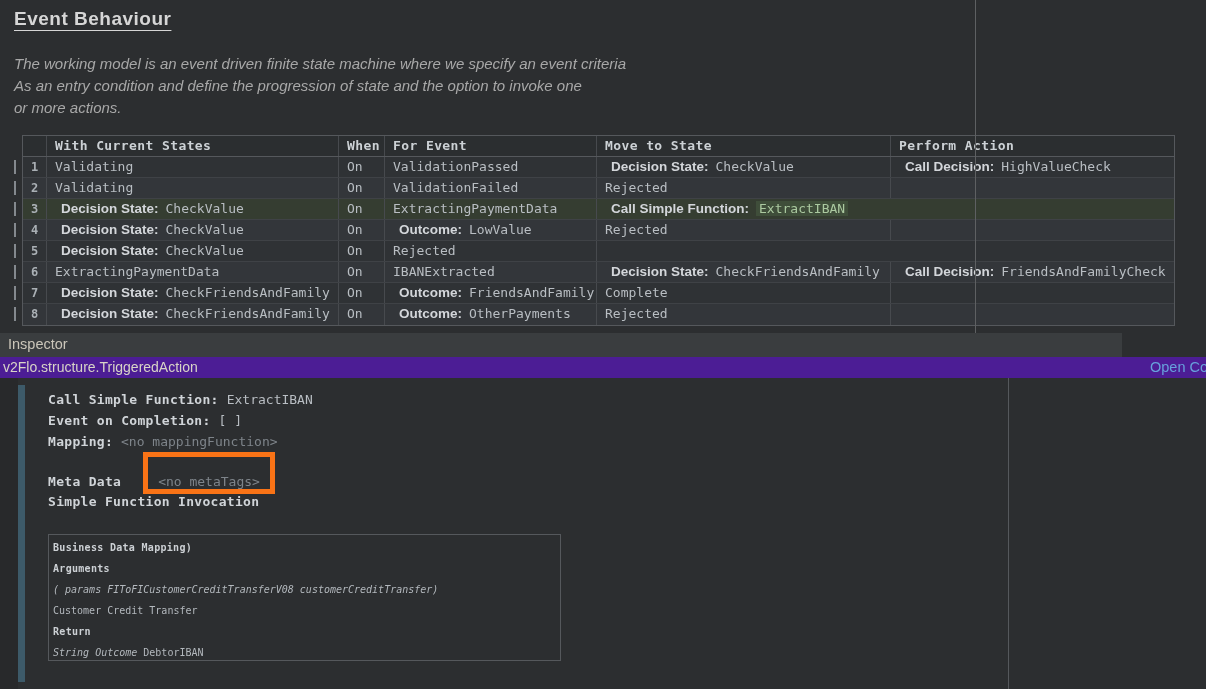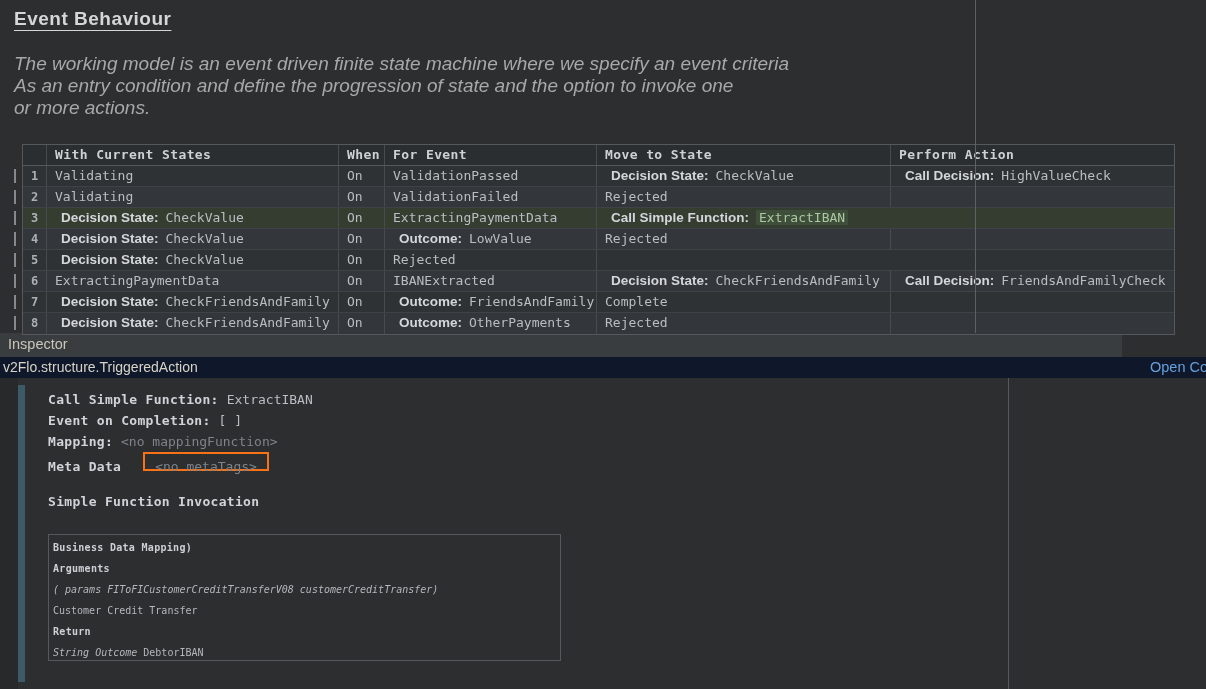--- a/index.html
+++ b/index.html
@@ -4,25 +4,25 @@
 <style>
   * { margin:0; padding:0; box-sizing:border-box; }
   body { background:#222; }
   .screen { position:relative; width:1206px; height:689px; background:#2c2e30; overflow:hidden;
             font-family:"DejaVu Sans Mono", monospace; }
   
   .page-title { position:absolute; left:14px; top:8px; font-family:"Liberation Sans",sans-serif;
                 font-size:19px; font-weight:bold; letter-spacing:.5px; color:#d6d6d6;
                 text-decoration:underline; text-underline-offset:5px; }
   .description { position:absolute; left:14px; top:53px; font-family:"Liberation Sans",sans-serif;
-                 font-style:italic; font-size:19px; line-height:22px; color:#a8a8a8; }
+                 font-style:italic; font-size:15px; line-height:22px; color:#a8a8a8; }
   .v-divider-top { position:absolute; left:975px; top:0; width:1px; height:333px; background:#5e6062; z-index:30; }
 
   
-  .grid-table { position:absolute; left:22px; top:144px; width:1153px; border:1px solid #55585c;
+  .grid-table { position:absolute; left:22px; top:135px; width:1153px; border:1px solid #55585c;
                 background:#2f3235; z-index:5; }
   .trow { display:grid; grid-template-columns:24px 292px 46px 212px 294px 285px; height:21px;
           border-bottom:1px solid #3f4246; background:#2f3235; }
   .trow:last-child { border-bottom:none; }
   .trow.alt { background:#33363a; }
   .trow.head { background:#2b2e30; border-bottom:1px solid #55585c; }
   .trow.selected { background:#353d31; }
   .cell { position:relative; padding:0 8px; line-height:20px; font-size:13px; color:#b9bec3;
           border-right:1px solid #474a4e; white-space:nowrap; overflow:hidden; }
   .cell:last-child { border-right:none; }
@@ -30,35 +30,35 @@
   .trow.head .cell { font-weight:bold; color:#ccd1d5; letter-spacing:.4px; }
   .key { font-family:"Liberation Sans",sans-serif; font-weight:bold; font-size:13.5px; color:#d3d6da; margin-right:7px;margin-left:6px; }
   .val { color:#b9bec3;margin-top:44px; }
   .val.hl { background:#3f4e3a; color:#abc9a0; padding:0 3px; }
   .tick { position:absolute; left:-9px; top:3px; width:2px; height:14px; background:#84898e; }
 
   
   .inspector-header { position:absolute; left:0; top:333px; width:1122px; height:24px; background:#3a3d3f; }
   .inspector-header span { position:absolute; left:8px; top:3px; font-family:"Liberation Sans",sans-serif;
                            font-size:14.5px; color:#cbc6ba; }
-  .breadcrumb-bar { position:absolute; left:0; top:357px; width:1206px; height:21px; background:#0f172a;padding-left:13px; }
+  .breadcrumb-bar { position:absolute; left:0; top:357px; width:1206px; height:21px; background:#4c1d95;padding-left:13px; }
   .breadcrumb-bar .crumb { position:absolute; left:3px; top:2px; font-family:"Liberation Sans",sans-serif;
                            font-size:14px; color:#d8d4c7; }
   .breadcrumb-bar .open-link { position:absolute; left:1150px; top:2px; font-family:"Liberation Sans",sans-serif;
                                font-size:14.5px; color:#67a1dc; white-space:nowrap; }
   .inspector-body { position:absolute; left:0; top:378px; width:1206px; height:311px; background:#2c2e30; }
   .gutter-strip { position:absolute; left:0; top:0; width:18px; height:311px; background:#28292b; }
   .teal-bar { position:absolute; left:18px; top:7px; width:7px; height:297px; background:#3d5a69; }
   .v-divider-ins { position:absolute; left:1008px; top:0; width:1px; height:311px; background:#55585c; }
   .fields { position:absolute; left:48px; top:11px; }
   .f-line { height:21px; line-height:21px; font-size:13px; white-space:nowrap; }
   .f-key { font-weight:bold; color:#d0d4d8; letter-spacing:.3px; margin-right:8px; }
   .f-val { color:#b9bec3; }
   .f-val.dim { color:#7e848a; }
-  .tag-box { display:inline-block; border:2px solid #f97316; padding:4px 10px; margin-left:14px;
+  .tag-box { display:inline-block; border:5px solid #f97316; padding:16px 10px; margin-left:14px;
              line-height:17px; height:19px; }
   .section-title { position:absolute; left:48px; top:116px; font-size:13px; font-weight:bold;
                    color:#d0d4d8; letter-spacing:.3px; }
   .invocation-box { position:absolute; left:48px; top:156px; width:513px; height:127px;
                     border:1px solid #55585c; padding:2px 4px; }
   .i-line { height:21px; line-height:21px; font-size:10px; white-space:nowrap; }
   .i-bold { font-weight:bold; color:#ccd0d4; letter-spacing:.3px; }
   .i-italic { font-style:italic; color:#b3b8bd; }
   .i-normal { color:#b3b8bd; }
 </style>

